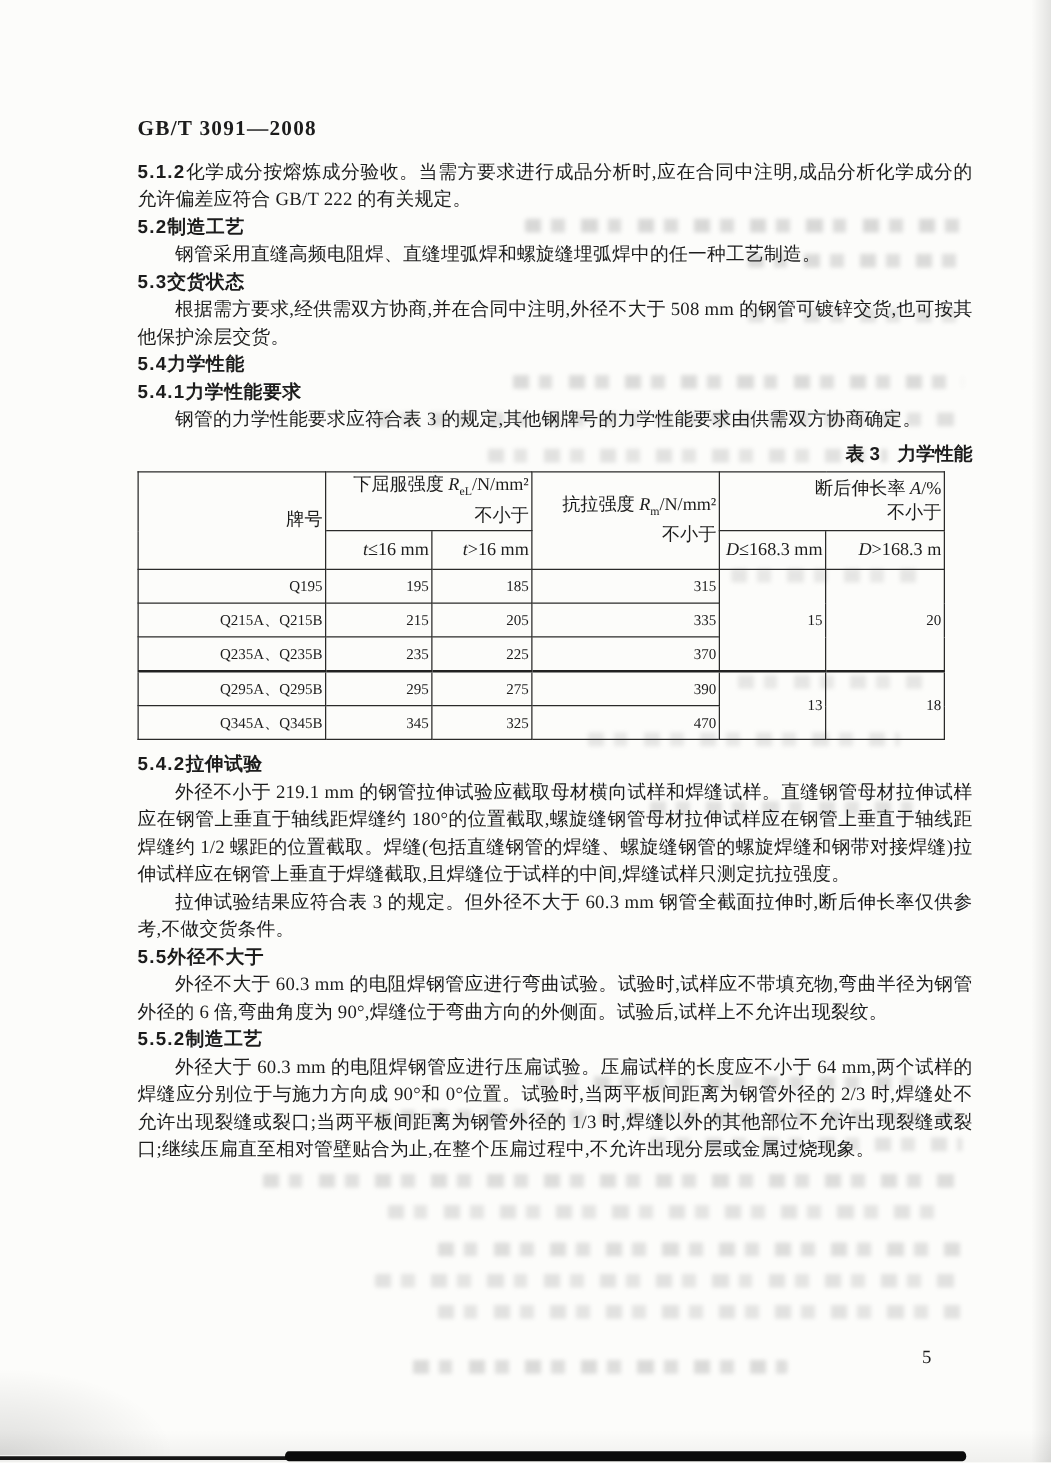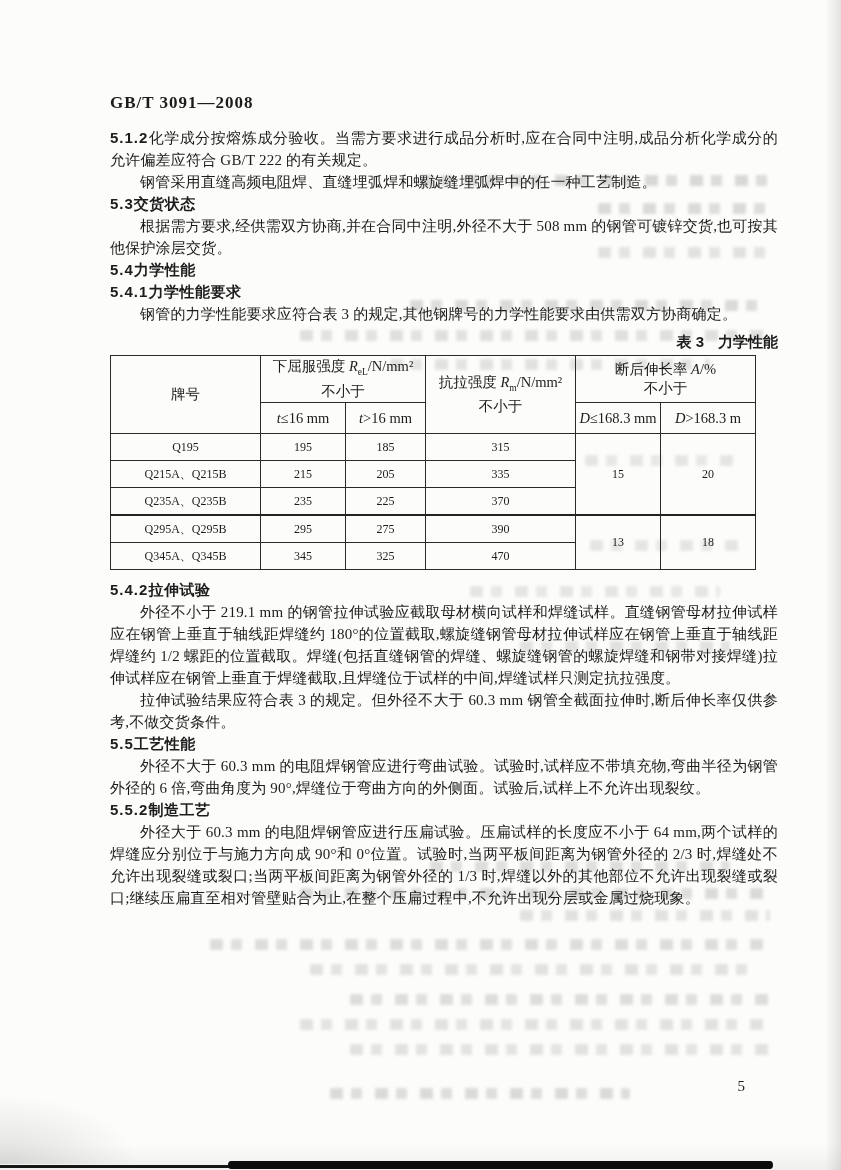--- a/index.html
+++ b/index.html
@@ -34,21 +34,21 @@
   .indent{text-indent:2em;}
   .clause-num{font-family:"Liberation Sans","DejaVu Sans",sans-serif;font-weight:bold;letter-spacing:1px;}
   p.heading{margin:0;font-size:15px;line-height:22px;
     font-family:"Liberation Sans","DejaVu Sans",sans-serif;font-weight:bold;letter-spacing:0.5px;}
   .tbl-caption{margin:6px 0 2px 0;text-align:right;font-size:15px;line-height:22px;
     font-family:"Liberation Sans","DejaVu Sans",sans-serif;font-weight:bold;}
   .caption-gap{display:inline-block;width:14px;}
   table.t3{border-collapse:collapse;margin-left:0;width:645px;table-layout:fixed;}
   table.t3 th,table.t3 td{
     border:1.5px solid #2a2a2a;font-weight:normal;font-size:14.5px;
-    text-align:center;vertical-align:middle;padding:0 2px;line-height:19px;
+    text-align:right;vertical-align:middle;padding:0 2px;line-height:19px;
     background:transparent;
   }
   table.t3 .grp-top{border-top:2px solid #222;}
   table.t3 tbody td{height:26px;font-size:12px;}
   table.t3 thead tr.r1 th{height:46px;}
   table.t3 thead tr.r2 th{height:30px;}
   table.t3 i{font-family:"Liberation Serif","DejaVu Serif",serif;}
   table.t3 sub{font-size:9.5px;}
   .page-number{position:absolute;top:1078px;right:96px;font-size:15px;z-index:2;}
 </style>
@@ -76,20 +76,21 @@
   <div class="ghost" style="left:350px;top:1044px;width:420px;opacity:.24;"></div>
   <div class="ghost" style="left:330px;top:1088px;width:300px;opacity:.30;"></div>
 </div>
 
 <div class="page">
 
   <div class="std-header">GB/T 3091—2008</div>
 
   <p class="body-para first"><span class="clause-num">5.1.2</span><span>化学成分按熔炼成分验收。当需方要求进行成品分析时,应在合同中注明,成品分析化学成分的允许偏差应符合 GB/T 222 的有关规定。</span></p>
 
+  <p class="heading"><span class="clause-num">5.2</span><span>制造工艺</span></p>
 
   <p class="body-para indent">钢管采用直缝高频电阻焊、直缝埋弧焊和螺旋缝埋弧焊中的任一种工艺制造。</p>
 
   <p class="heading"><span class="clause-num">5.3</span><span>交货状态</span></p>
 
 
   <p class="body-para indent">根据需方要求,经供需双方协商,并在合同中注明,外径不大于 508 mm 的钢管可镀锌交货,也可按其他保护涂层交货。</p>
 
   <p class="heading"><span class="clause-num">5.4</span><span>力学性能</span></p>
 
@@ -163,21 +164,21 @@
     </tbody>
   </table>
 
   <p class="heading" style="margin-top:9px;"><span class="clause-num">5.4.2</span><span>拉伸试验</span></p>
 
 
   <p class="body-para indent">外径不小于 219.1 mm 的钢管拉伸试验应截取母材横向试样和焊缝试样。直缝钢管母材拉伸试样应在钢管上垂直于轴线距焊缝约 180°的位置截取,螺旋缝钢管母材拉伸试样应在钢管上垂直于轴线距焊缝约 1/2 螺距的位置截取。焊缝(包括直缝钢管的焊缝、螺旋缝钢管的螺旋焊缝和钢带对接焊缝)拉伸试样应在钢管上垂直于焊缝截取,且焊缝位于试样的中间,焊缝试样只测定抗拉强度。</p>
 
   <p class="body-para indent">拉伸试验结果应符合表 3 的规定。但外径不大于 60.3 mm 钢管全截面拉伸时,断后伸长率仅供参考,不做交货条件。</p>
 
-  <p class="heading"><span class="clause-num">5.5</span><span>工艺性能</span></p>
+  <p class="heading"><span class="clause-num">5.5</span><span>外径不大于</span></p>
 
 
   <p class="body-para indent">外径不大于 60.3 mm 的电阻焊钢管应进行弯曲试验。试验时,试样应不带填充物,弯曲半径为钢管外径的 6 倍,弯曲角度为 90°,焊缝位于弯曲方向的外侧面。试验后,试样上不允许出现裂纹。</p>
 
   <p class="heading"><span class="clause-num">5.5.2</span><span>制造工艺</span></p>
 
   <p class="body-para indent">外径大于 60.3 mm 的电阻焊钢管应进行压扁试验。压扁试样的长度应不小于 64 mm,两个试样的焊缝应分别位于与施力方向成 90°和 0°位置。试验时,当两平板间距离为钢管外径的 2/3 时,焊缝处不允许出现裂缝或裂口;当两平板间距离为钢管外径的 1/3 时,焊缝以外的其他部位不允许出现裂缝或裂口;继续压扁直至相对管壁贴合为止,在整个压扁过程中,不允许出现分层或金属过烧现象。</p>
 
 </div>
 

